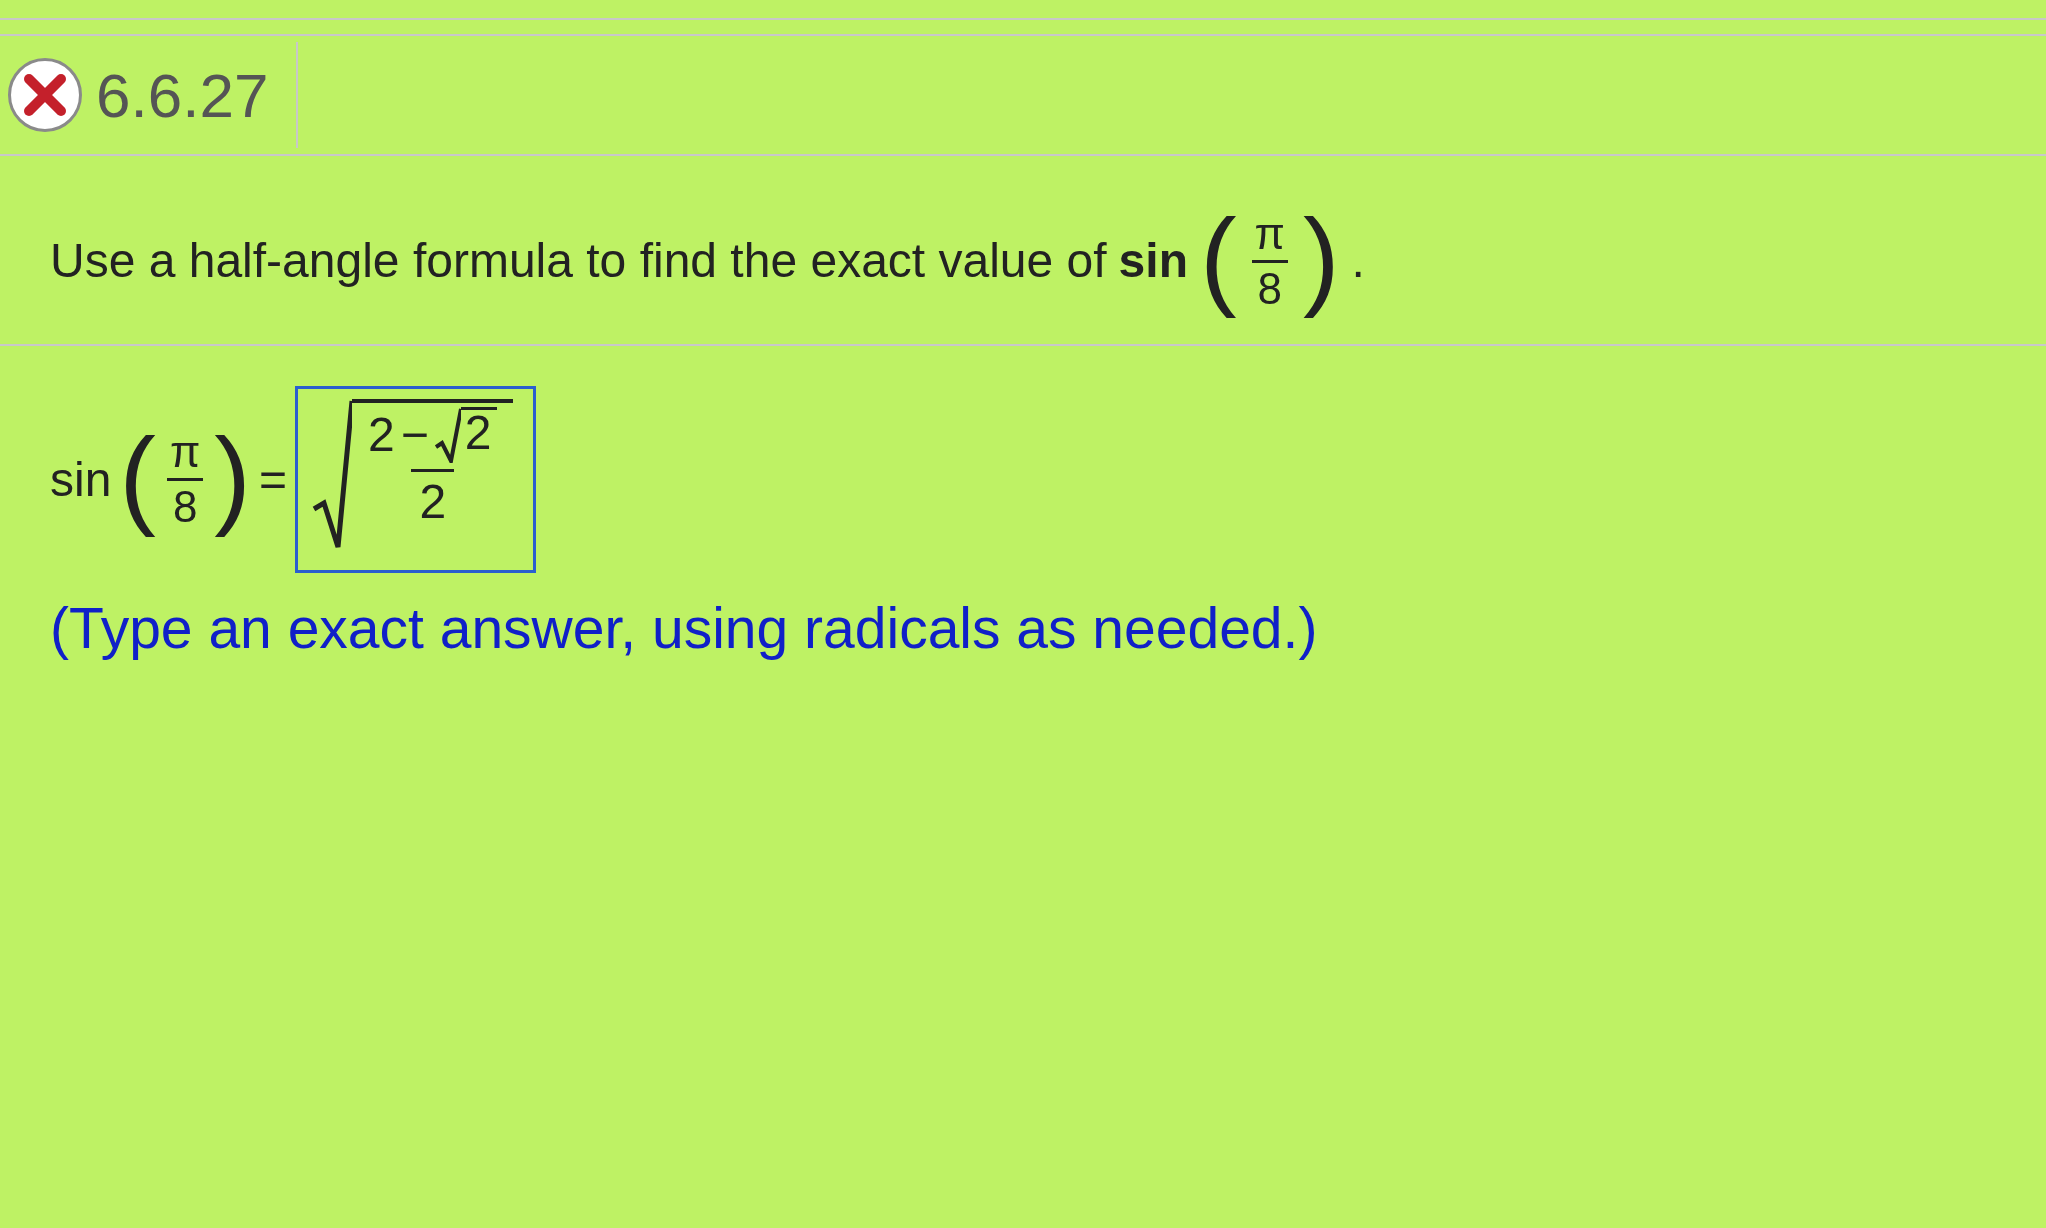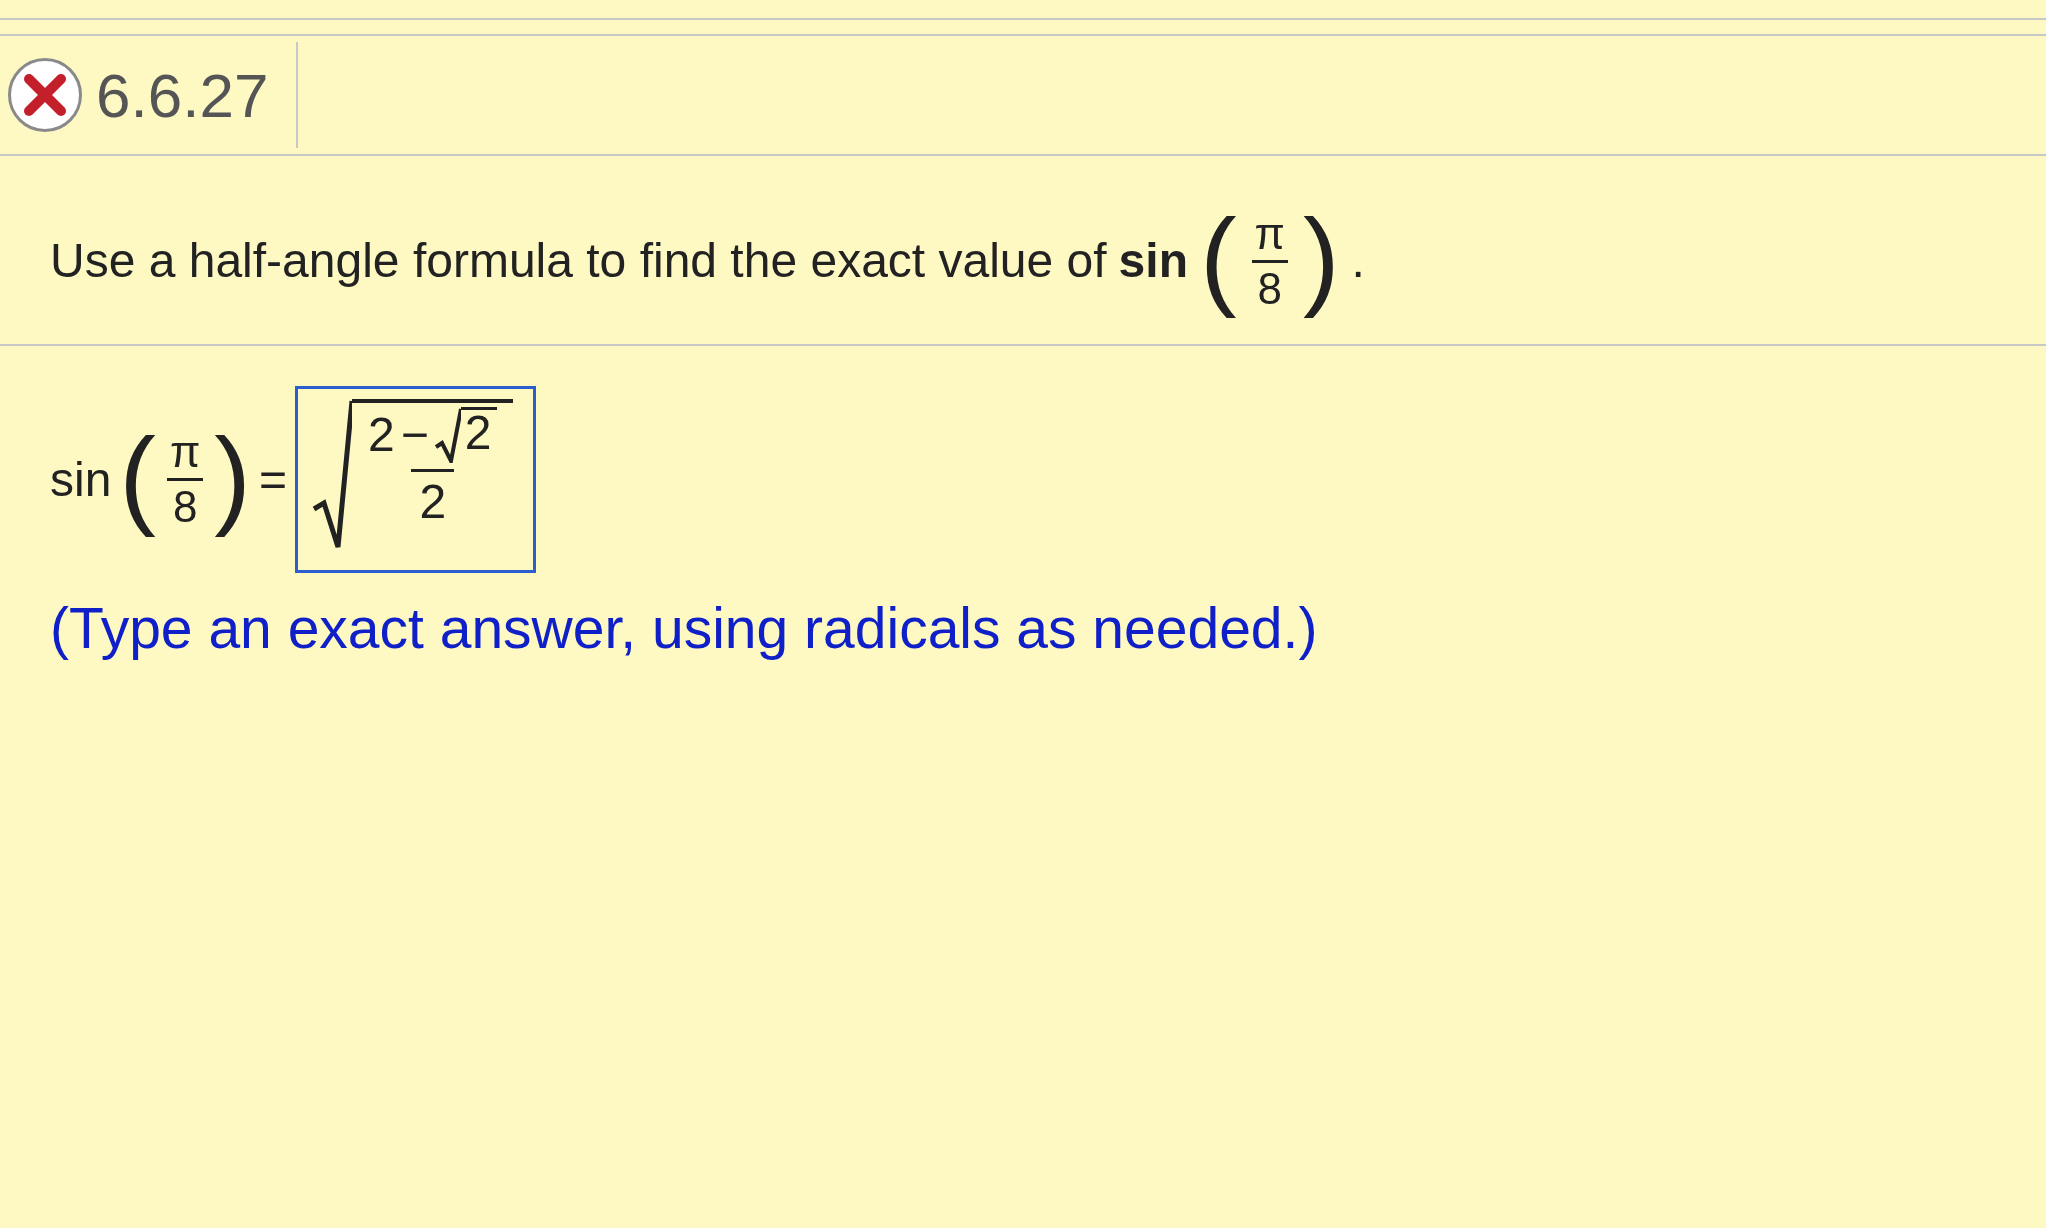--- a/index.html
+++ b/index.html
@@ -7,21 +7,21 @@
     padding: 0;
     font-family: Arial, Helvetica, sans-serif;
     background: #ffffff;
     color: #222;
     font-size: 40px;
   }
   .page {
     width: 2046px;
     height: 1228px;
     box-sizing: border-box;
-    background: #fef9c3;
+    background: #bef264;
   }
   .rule {
     border-top: 2px solid #c8c8c8;
   }
   .header {
     display: flex;
     align-items: center;
     padding: 6px 10px 6px 8px;
     border-top: 2px solid #c8c8c8;
     border-bottom: 2px solid #c8c8c8;

